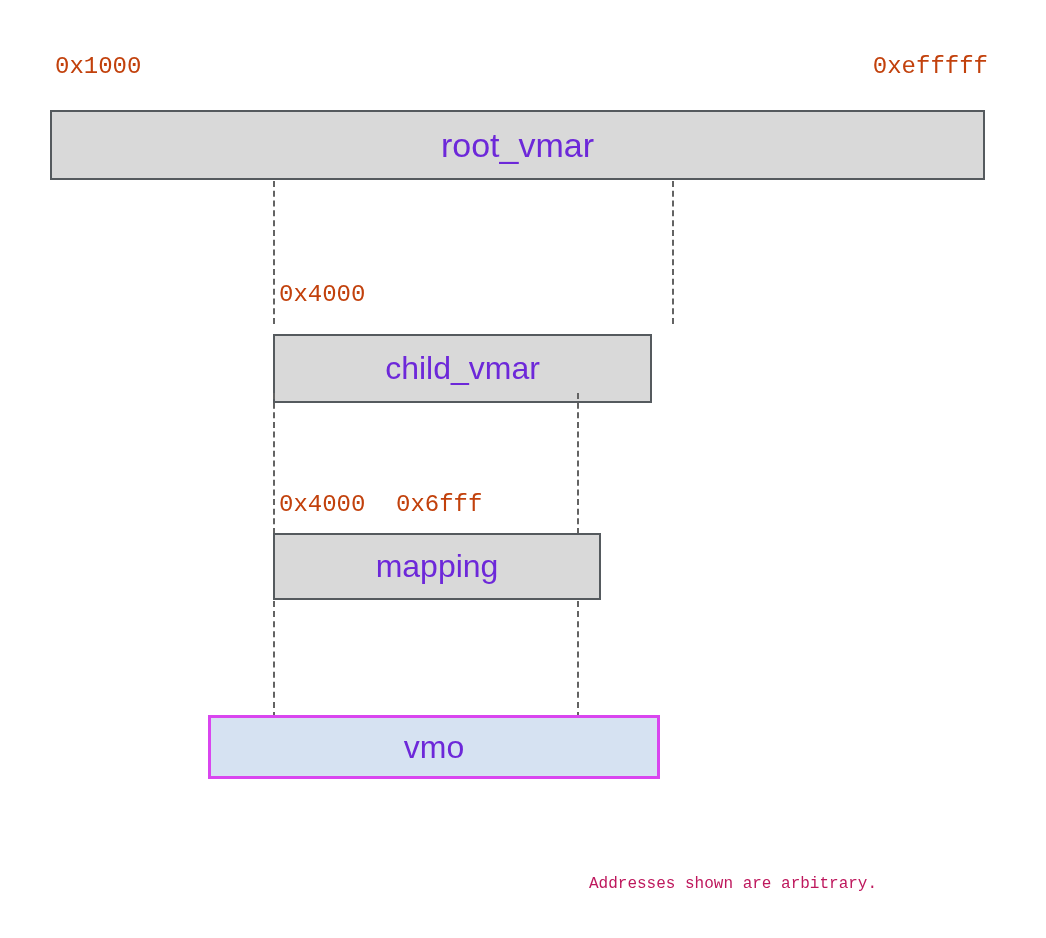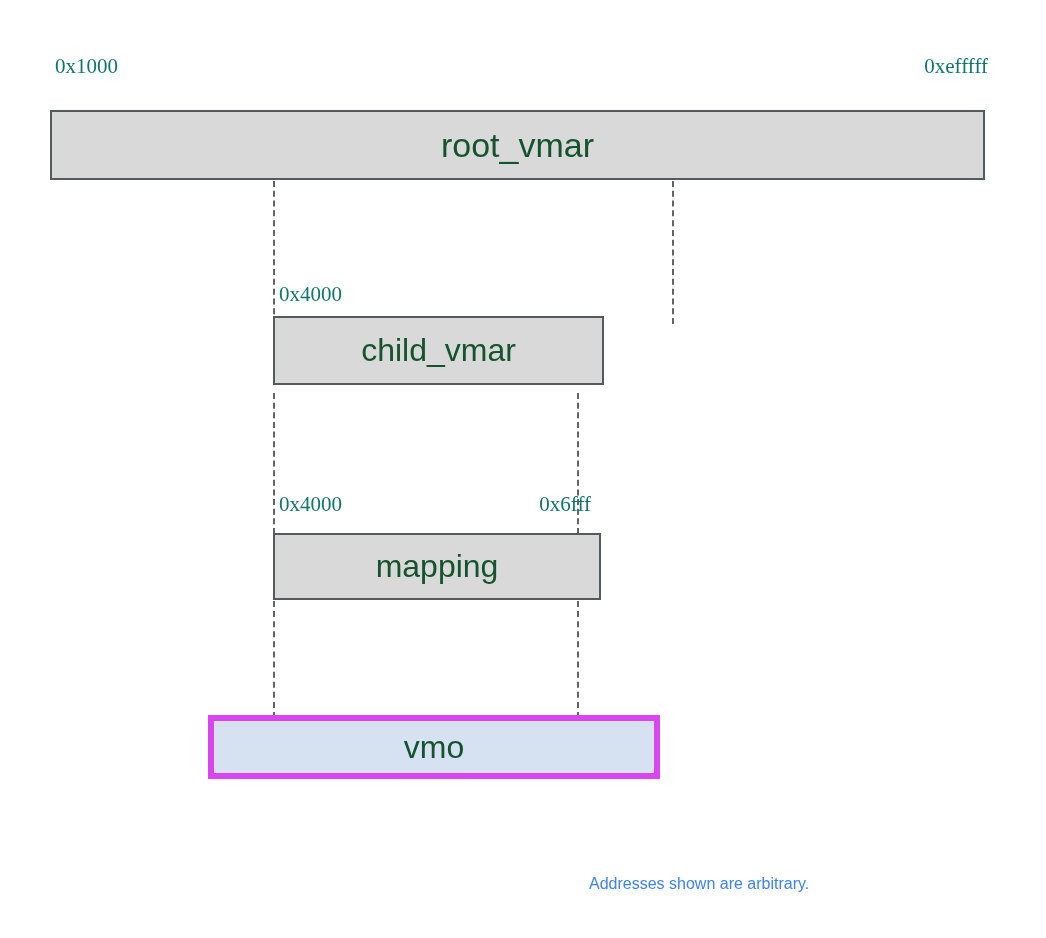--- a/index.html
+++ b/index.html
@@ -16,56 +16,56 @@
   }
   #stage {
     position: relative;
     width: 1046px;
     height: 938px;
   }
 
   
   .addr {
     position: absolute;
-    font-family: Liberation Serif, serif;
-    font-size: 21px;
+    font-family: Liberation Mono, monospace;
+    font-size: 24px;
     line-height: 21px;
-    color: #0f766e;
+    color: #c2410c;
     white-space: pre;
     letter-spacing: 0px;
   }
-  .addr.right { text-align: right; }
+  .addr.right { }
 
   .note {
     position: absolute;
-    font-family: Liberation Sans, sans-serif;
+    font-family: Liberation Mono, monospace;
     font-size: 16px;
     line-height: 18px;
-    color: #3b82f6;
+    color: #be185d;
     white-space: pre;
   }
 
   
   .box {
     position: absolute;
     box-sizing: border-box;
     display: flex;
     align-items: center;
     justify-content: center;
     font-family: "Liberation Sans", sans-serif;
-    color: #14532d;
+    color: #6d28d9;
     white-space: nowrap;
   }
   .box.gray {
     background: #d9d9d9;
     border: 2px solid #555a5e;
   }
   .box.blue {
     background: #d6e2f2;
-    border: 6px solid #d946ef;
+    border: 3px solid #d946ef;
     text-align: center;
   }
 
   
   .dash {
     position: absolute;
     width: 0;
     border-left: 2px dashed #636363;
   }
 </style>
@@ -81,21 +81,21 @@
   <div class="box gray" style="left:50px; top:110px; width:935px; height:70px; font-size:34px;">
     <span>root_vmar</span>
   </div>
 
   <div class="dash" style="left:273px; top:181px; height:143px;"></div>
   <div class="dash" style="left:672px; top:181px; height:143px;"></div>
 
   <div class="addr" style="left:279px; top:284px;">0x4000</div>
 
 
-  <div class="box gray" style="left:273px; top:316px; width:331px; height:69px; font-size:32px;">
+  <div class="box gray" style="left:273px; top:334px; width:379px; height:69px; font-size:32px;">
     <span>child_vmar</span>
   </div>
 
   <div class="dash" style="left:273px; top:393px; height:141px;"></div>
   <div class="dash" style="left:577px; top:393px; height:141px;"></div>
 
   <div class="addr" style="left:279px; top:494px;">0x4000</div>
 
   <div class="addr right" style="left:396px; width:195px; top:494px;">0x6fff</div>
 

